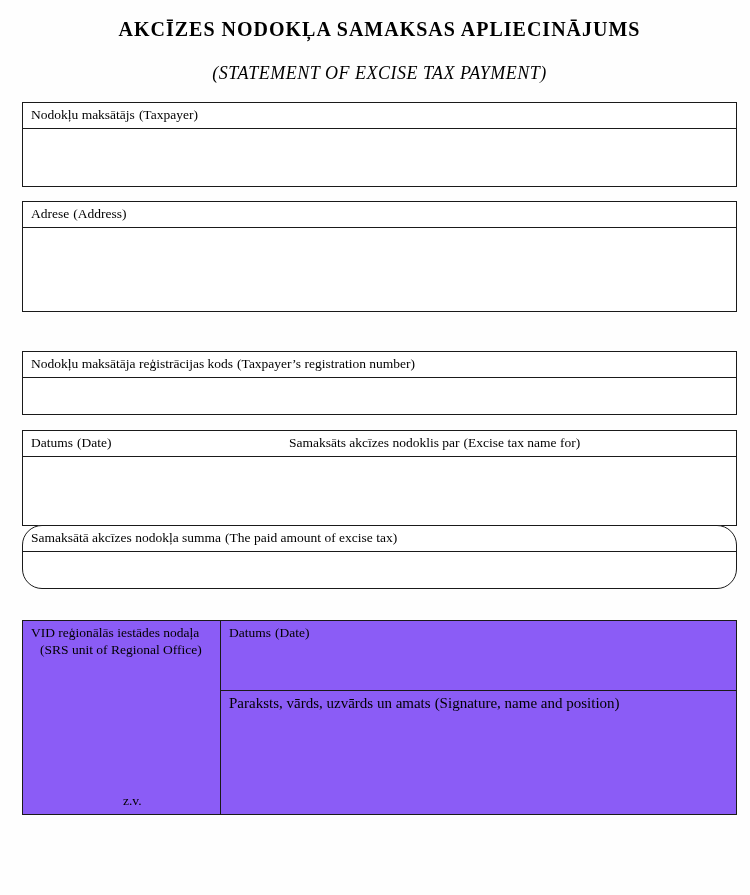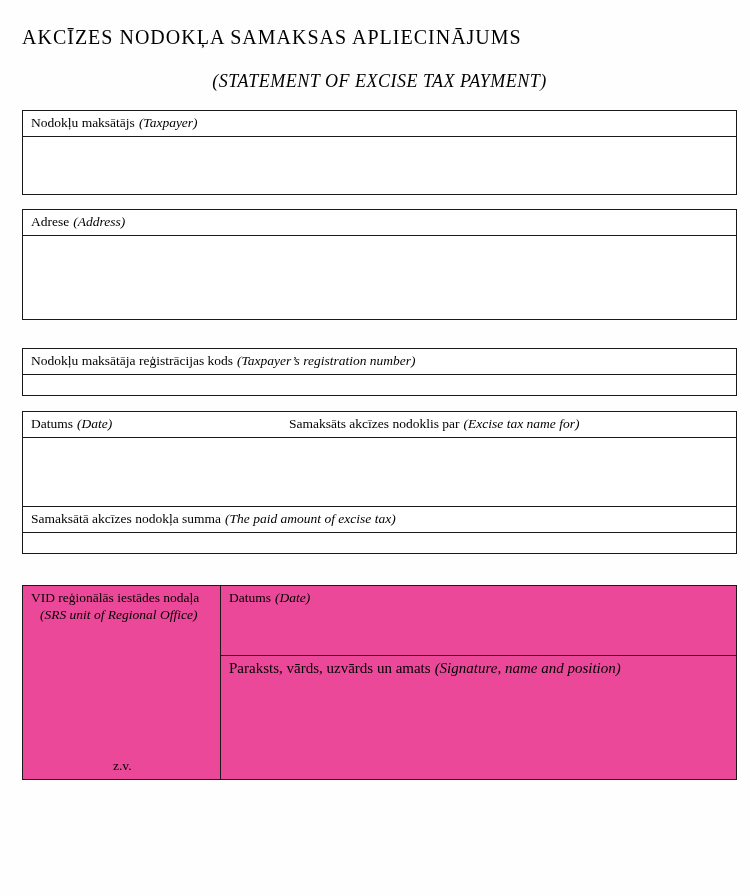--- a/index.html
+++ b/index.html
@@ -8,23 +8,24 @@
     width: 750px;
     height: 895px;
     background: #fefefe;
     font-family: "Liberation Serif", serif;
     color: #000;
     position: relative;
     padding: 0 13px 0 22px;
     overflow: hidden;
   }
   .title {
+    text-align: center;
     font-size: 20px;
-    font-weight: normal;
-    padding-top: 26px;
+    font-weight: bold;
+    padding-top: 18px;
     letter-spacing: 1px;
   }
   .subtitle {
     text-align: center;
     font-size: 18px;
     font-weight: normal;
     font-style: italic;
     margin-top: 22px;
     letter-spacing: 0.5px;
   }
@@ -33,54 +34,54 @@
     width: 715px;
     background: #fff;
   }
   .label-row {
     position: relative;
     border-bottom: 1px solid #1a1a1a;
     font-size: 13.5px;
     line-height: 18px;
     padding: 3px 8px 4px 8px;
   }
-  .en { font-style: italic; margin-left: 4px; }
+  .en { margin-left: 4px; }
   .blank { width: 100%; }
 
   .box-taxpayer { margin-top: 18px; height: 85px; }
   .box-taxpayer .blank { height: 58px; }
   .box-address { margin-top: 14px; height: 111px; }
-  .box-regcode { margin-top: 28px; height: 48px; }
+  .box-regcode { margin-top: 39px; height: 64px; }
   .box-date { margin-top: 15px; height: 96px; }
-  .box-amount { margin-top: -1px; height: 48px; }
+  .box-amount { margin-top: -1px; height: 64px; border-radius: 20px; }
   .box-doc { margin-top: 13px; height: 91px; }
 
   .paid-for-label { position: absolute; left: 266px; top: 3px; }
 
   .table {
     margin-top: 31px;
     width: 715px;
     height: 195px;
     border: 1px solid #1a1a1a;
     display: flex;
-    background: #ec4899;
+    background: #8b5cf6;
   }
   .cell-left {
     width: 198px;
     border-right: 1px solid #1a1a1a;
     position: relative;
     padding: 3px 8px;
     font-size: 13.5px;
     line-height: 17px;
   }
   .cell-left .en { margin-left: 9px; }
   .seal {
     position: absolute;
     bottom: 5px;
-    left: 90px;
+    left: 100px;
     font-size: 13.5px;
   }
   .cell-right { flex: 1; display: flex; flex-direction: column; }
   .row-date {
     height: 70px;
     border-bottom: 1px solid #1a1a1a;
     font-size: 13.5px;
     line-height: 18px;
     padding: 3px 8px;
   }

